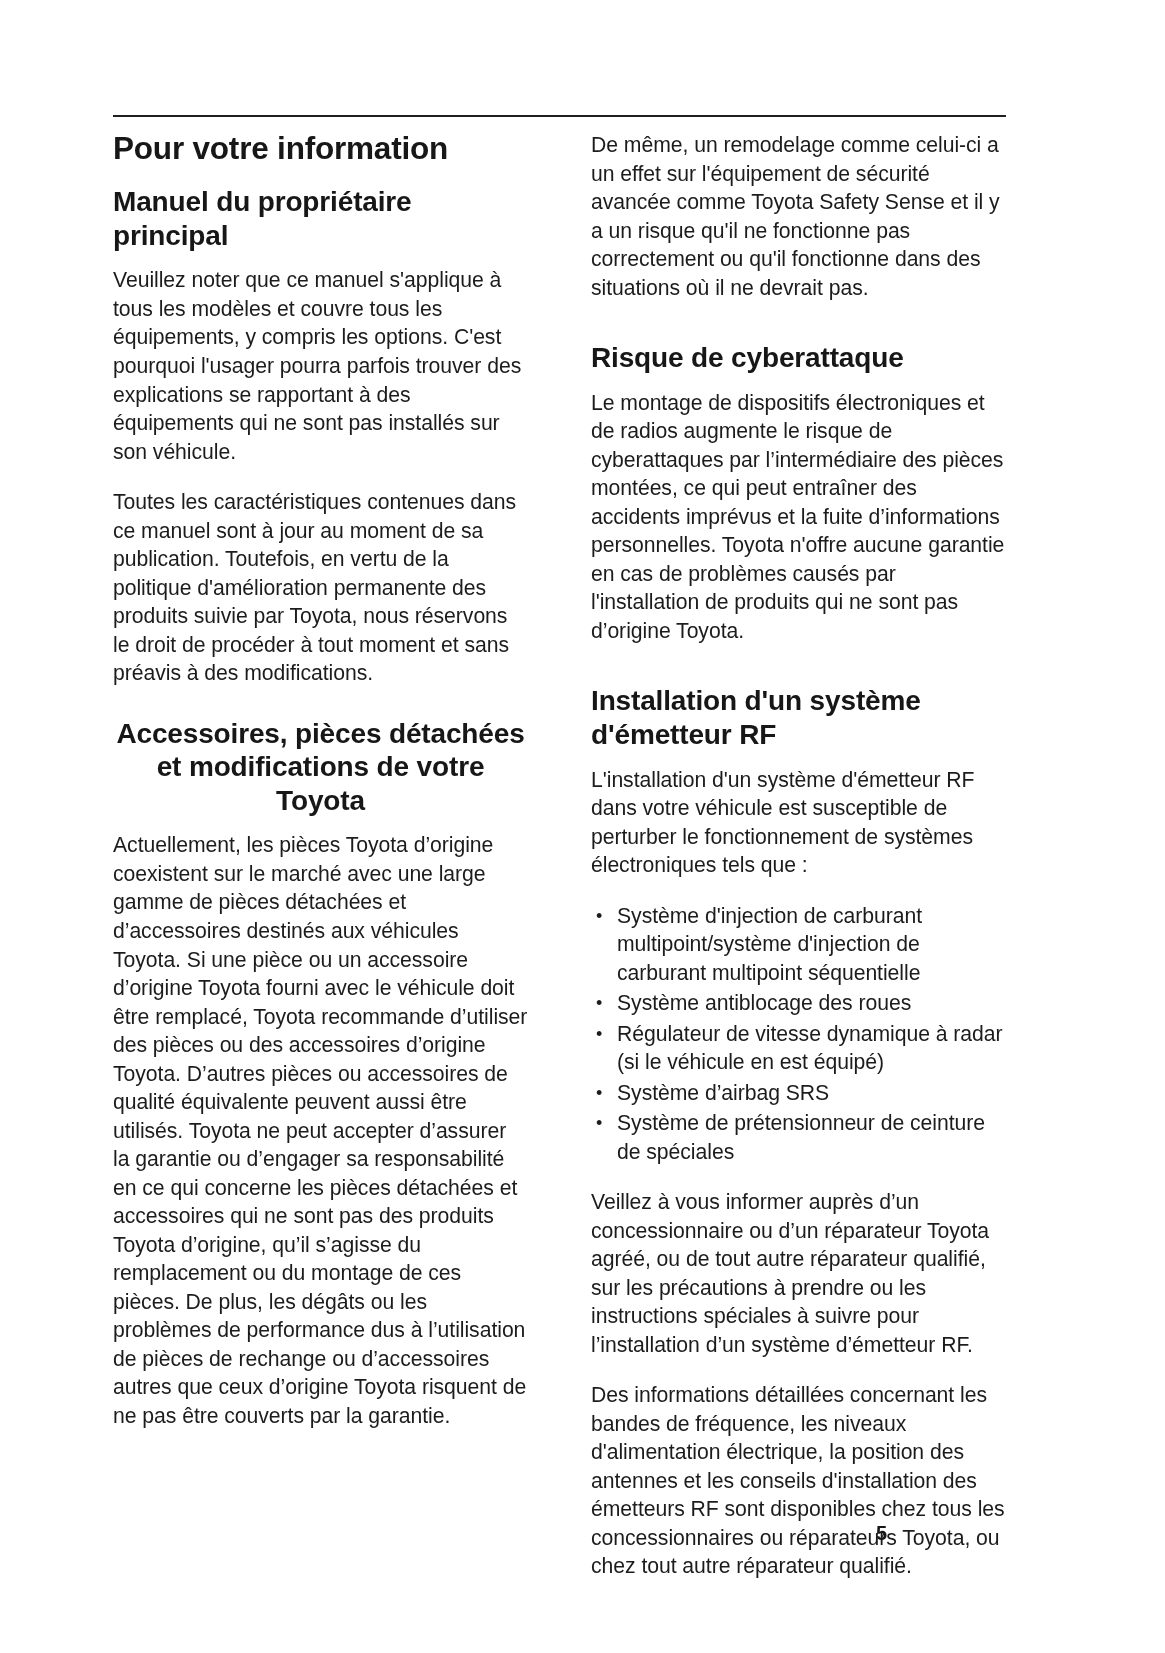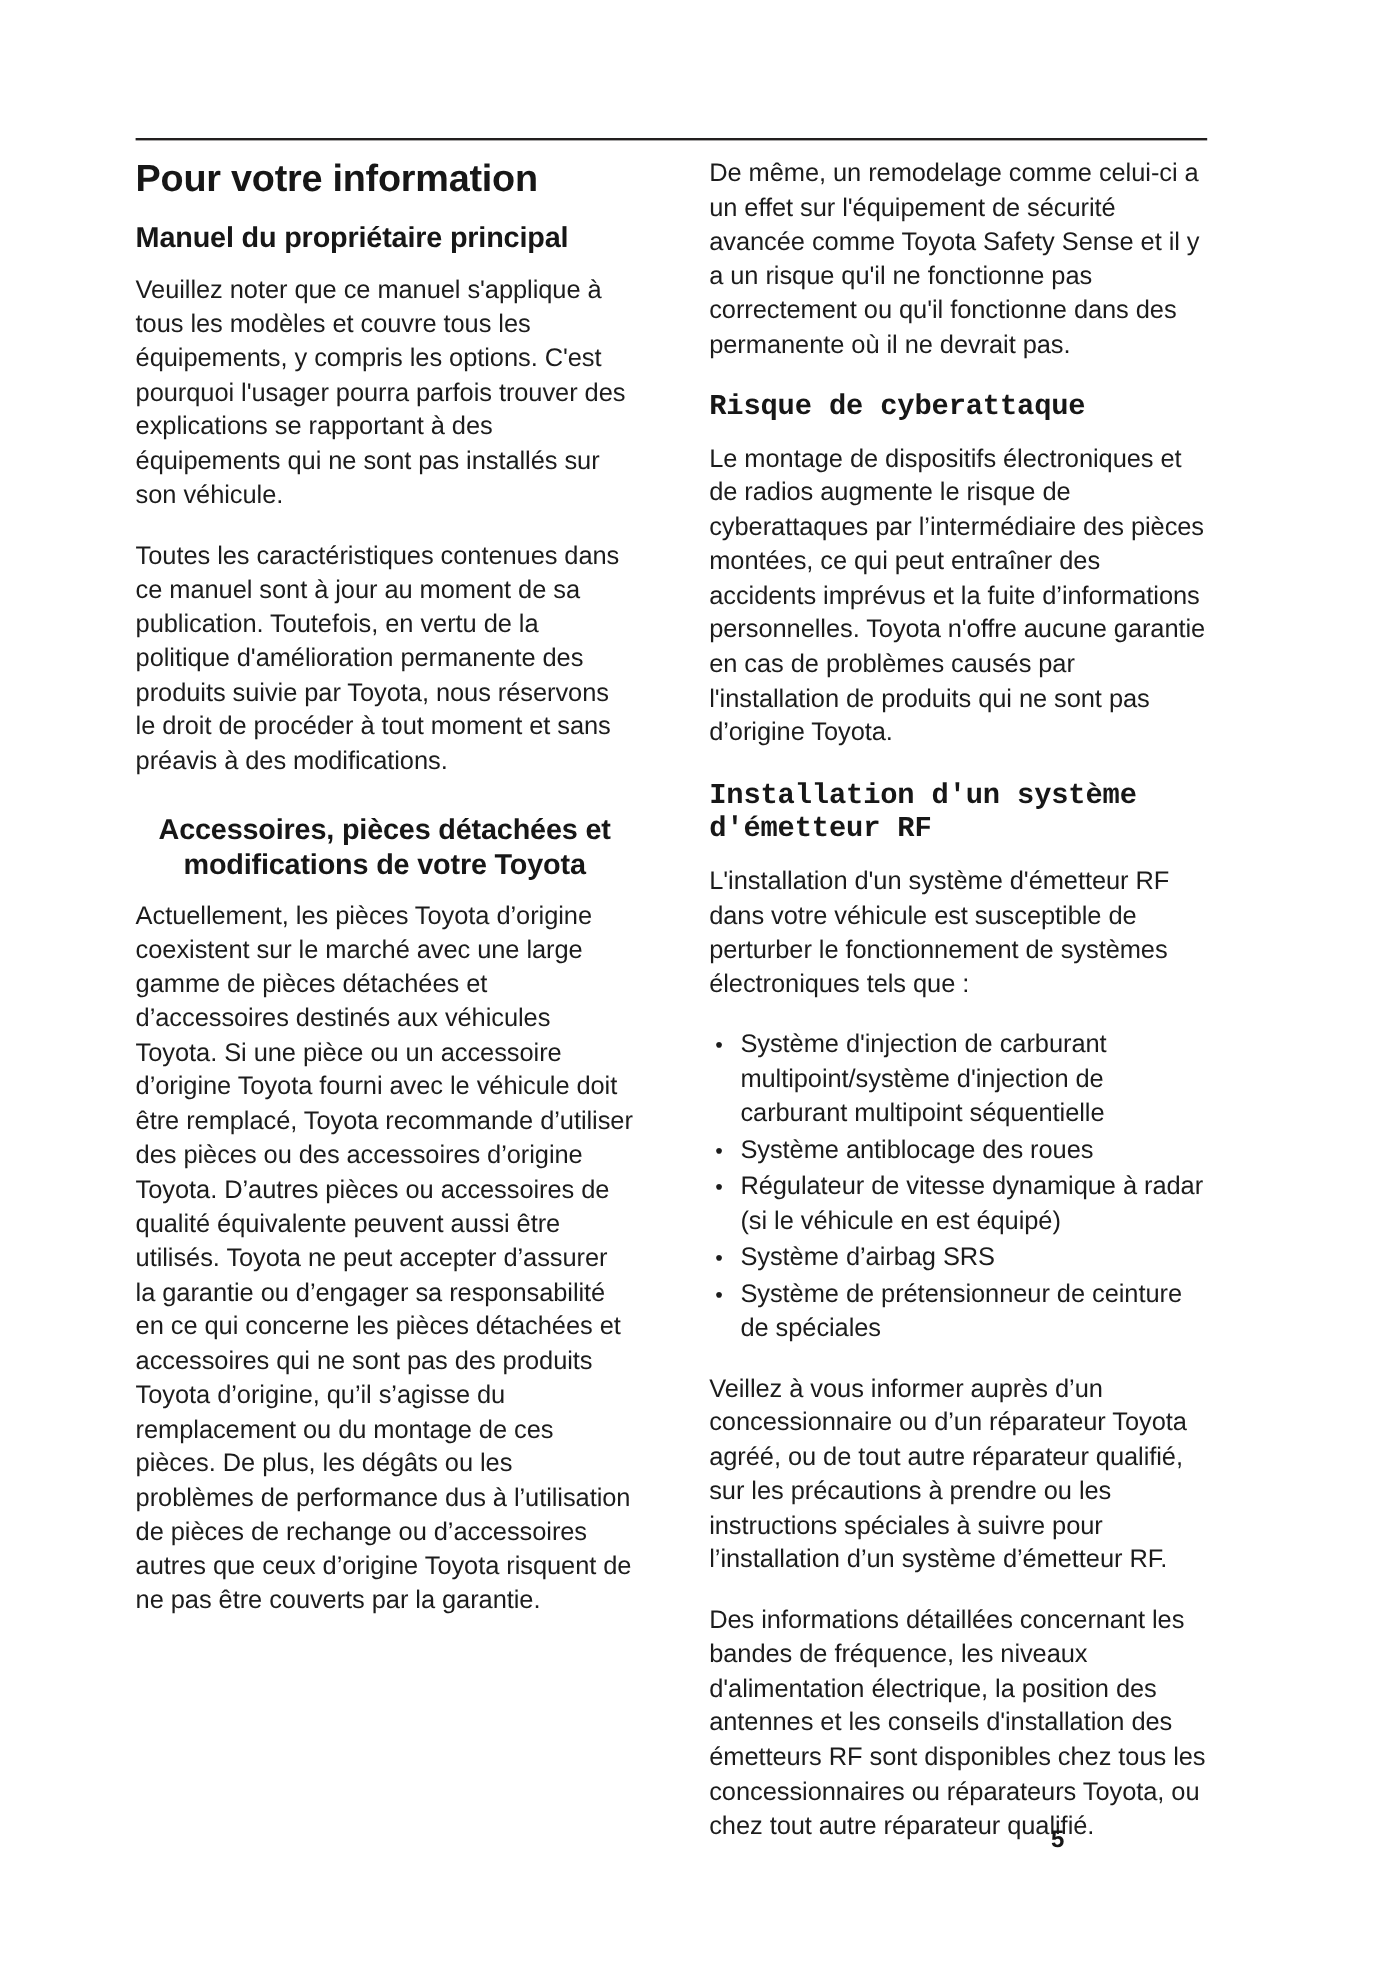--- a/index.html
+++ b/index.html
@@ -53,34 +53,33 @@
   h1.doc-title {
     font-size: 31.5px;
     font-weight: bold;
     line-height: 1.12;
     margin: 0 0 19px 0;
     letter-spacing: -0.2px;
     color: #171717;
   }
 
   h2.section-title {
-    font-size: 24px;
+    font-size: 28px;
     font-weight: bold;
     line-height: 1.20;
     margin: 0 0 14px 0;
     letter-spacing: -0.15px;
     color: #171717;
   }
   h2.section-title.spaced {
     margin-top: 29px;
     text-align: center;
   }
   h2.section-title.tight-top {
-    margin-top: 24px;
-    font-family: Liberation Mono, monospace;
+    margin-top: 39px;
   }
 
   p.body-text {
     font-size: 21.2px;
     line-height: 1.345;
     margin: 0 0 22px 0;
     letter-spacing: -0.05px;
     color: #1c1c1c;
   }
   p.body-text:last-child {
@@ -141,21 +140,21 @@
 
 
       <h2 class="section-title spaced">Accessoires, pièces détachées et modifications de votre Toyota</h2>
 
       <p class="body-text">Actuellement, les pièces Toyota d’origine coexistent sur le marché avec une large gamme de pièces détachées et d’accessoires destinés aux véhicules Toyota. Si une pièce ou un accessoire d’origine Toyota fourni avec le véhicule doit être remplacé, Toyota recommande d’utiliser des pièces ou des accessoires d’origine Toyota. D’autres pièces ou accessoires de qualité équivalente peuvent aussi être utilisés. Toyota ne peut accepter d’assurer la garantie ou d’engager sa responsabilité en ce qui concerne les pièces détachées et accessoires qui ne sont pas des produits Toyota d’origine, qu’il s’agisse du remplacement ou du montage de ces pièces. De plus, les dégâts ou les problèmes de performance dus à l’utilisation de pièces de rechange ou d’accessoires autres que ceux d’origine Toyota risquent de ne pas être couverts par la garantie.</p>
 
     </div>
 
     <div class="col">
 
-      <p class="body-text">De même, un remodelage comme celui-ci a un effet sur l'équipement de sécurité avancée comme Toyota Safety Sense et il y a un risque qu'il ne fonctionne pas correctement ou qu'il fonctionne dans des permanente où il ne devrait pas.</p>
+      <p class="body-text">De même, un remodelage comme celui-ci a un effet sur l'équipement de sécurité avancée comme Toyota Safety Sense et il y a un risque qu'il ne fonctionne pas correctement ou qu'il fonctionne dans des situations où il ne devrait pas.</p>
 
       <h2 class="section-title tight-top">Risque de cyberattaque</h2>
 
       <p class="body-text">Le montage de dispositifs électroniques et de radios augmente le risque de cyberattaques par l’intermédiaire des pièces montées, ce qui peut entraîner des accidents imprévus et la fuite d’informations personnelles. Toyota n'offre aucune garantie en cas de problèmes causés par l'installation de produits qui ne sont pas d’origine Toyota.</p>
 
       <h2 class="section-title tight-top">Installation d'un système d'émetteur RF</h2>
 
       <p class="body-text">L'installation d'un système d'émetteur RF dans votre véhicule est susceptible de perturber le fonctionnement de systèmes électroniques tels que :</p>
 
       <ul class="bullets">

